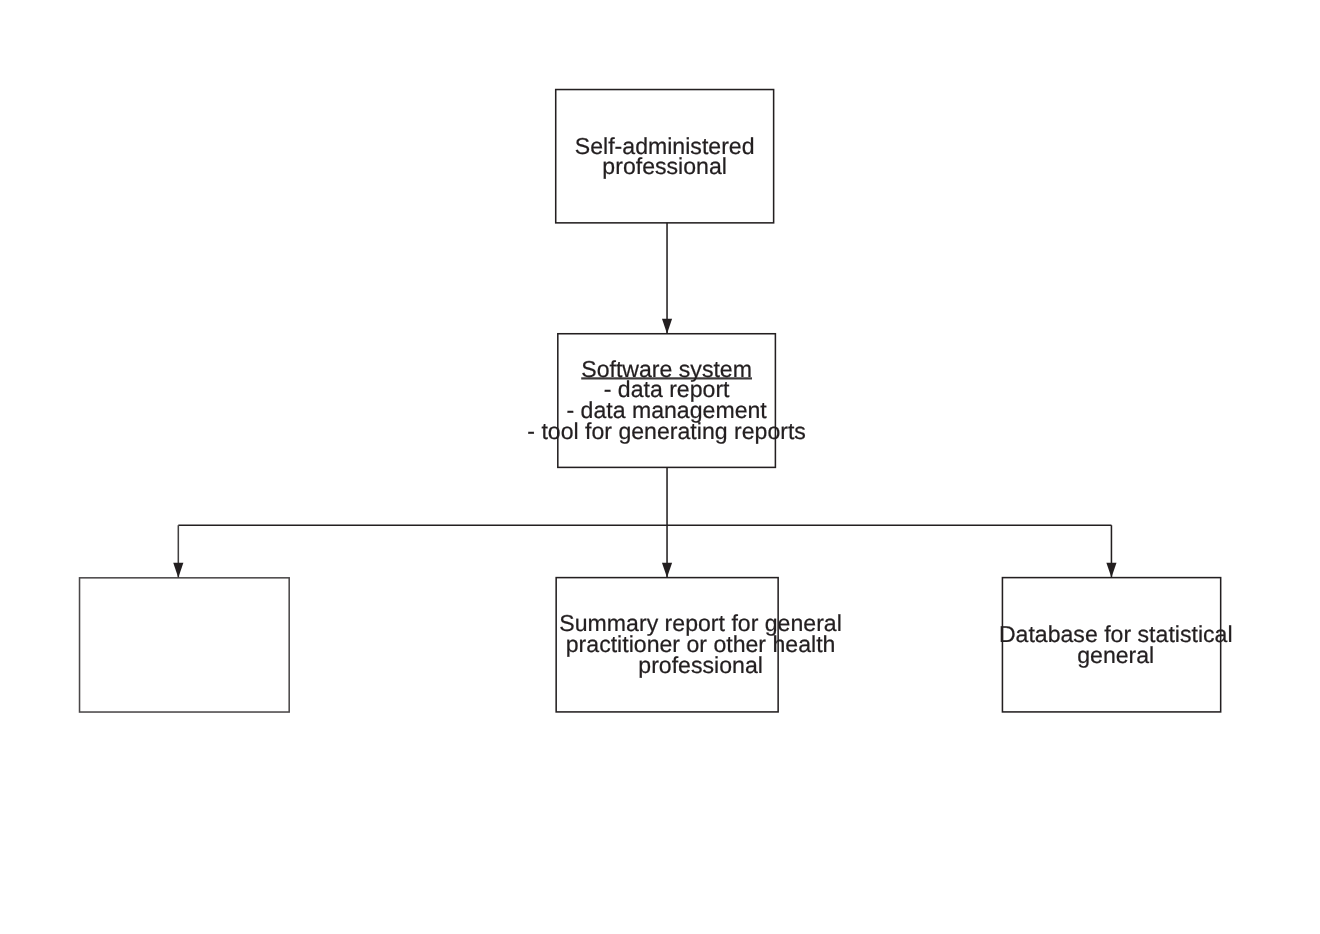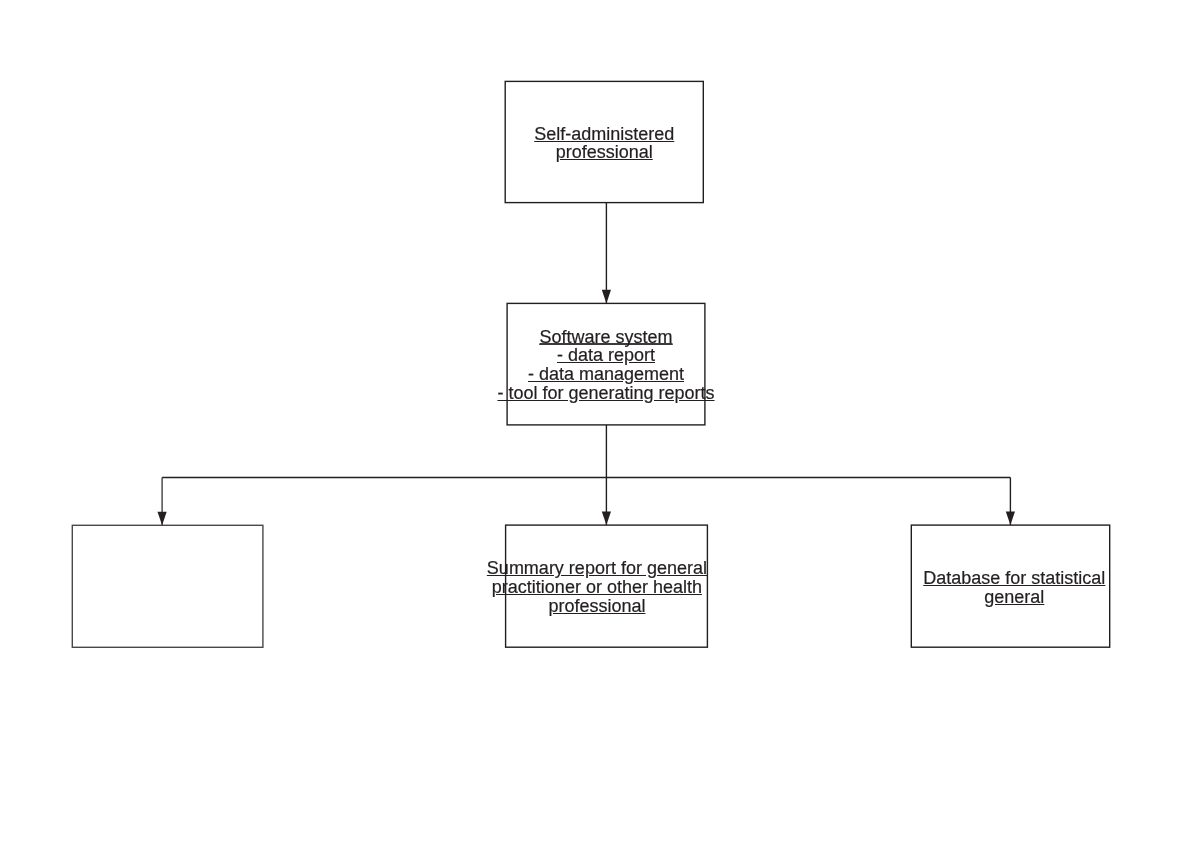--- a/index.html
+++ b/index.html
@@ -3,22 +3,22 @@
 <meta charset="utf-8">
 <title>Flowchart</title>
 <style>
   html,body{margin:0;padding:0;}
   body{width:1200px;height:849px;background:#ffffff;
        font-family:"Liberation Sans", sans-serif;overflow:hidden;}
   #canvas{position:relative;width:1200px;height:849px;background:#ffffff;}
   svg#edges{position:absolute;left:0;top:0;width:1200px;height:849px;overflow:visible;}
   .node{position:absolute;box-sizing:border-box;
         display:flex;align-items:center;justify-content:center;}
-  .node .label{text-align:center;font-size:18px;line-height:18.7px;
-               color:#231f20;white-space:nowrap;position:relative;text-decoration:underline;-webkit-text-stroke:0.2px #231f20;}
+  .node .label{text-align:center;font-size:21px;line-height:18.7px;
+               color:#231f20;white-space:nowrap;position:relative;-webkit-text-stroke:0.2px #231f20;}
   .node .label .ln{display:block;}
   .u{text-decoration:underline;text-underline-offset:0.3px;text-decoration-thickness:2.1px;text-decoration-skip-ink:none;text-decoration-color:#3d3a3b;text-align:center;}
 
   
   #node-questionnaire{left:505.2px;top:81.4px;width:198.1px;height:121.2px;}
   #node-software{left:507.1px;top:303.4px;width:197.8px;height:121.5px;}
   #node-feedback{left:72.3px;top:525.3px;width:190.6px;height:122.0px;}
   #node-summary{left:505.6px;top:525.1px;width:201.8px;height:122.1px;}
   #node-database{left:911.3px;top:525.1px;width:198.4px;height:122.1px;}
   #label-questionnaire{top:1.3px;}
@@ -76,21 +76,21 @@
   <div class="node" id="node-software" style="left: 507.1px; top: 303.4px; width: 197.8px; height: 121.5px;">
     <div class="label" id="label-software">
       <span class="ln"><span class="u">Software system</span></span>
       <span class="ln">- data report</span>
       <span class="ln">- data management</span>
       <span class="ln">- tool for generating reports</span>
     </div>
   </div>
 
 
-  <div class="node" id="node-summary" style="left: 496px; top: 525.1px; width: 201.8px; height: 122.1px;">
+  <div class="node" id="node-summary" style="left: 536px; top: 525.1px; width: 201.8px; height: 122.1px;">
     <div class="label" id="label-summary">
       <span class="ln">Summary report for general</span>
       <span class="ln">practitioner or other health</span>
       <span class="ln">professional</span>
     </div>
   </div>
 
   <div class="node" id="node-database" style="left: 911.3px; top: 525.1px; width: 206px; height: 122.1px;">
     <div class="label" id="label-database">
       <span class="ln">Database for statistical</span>

